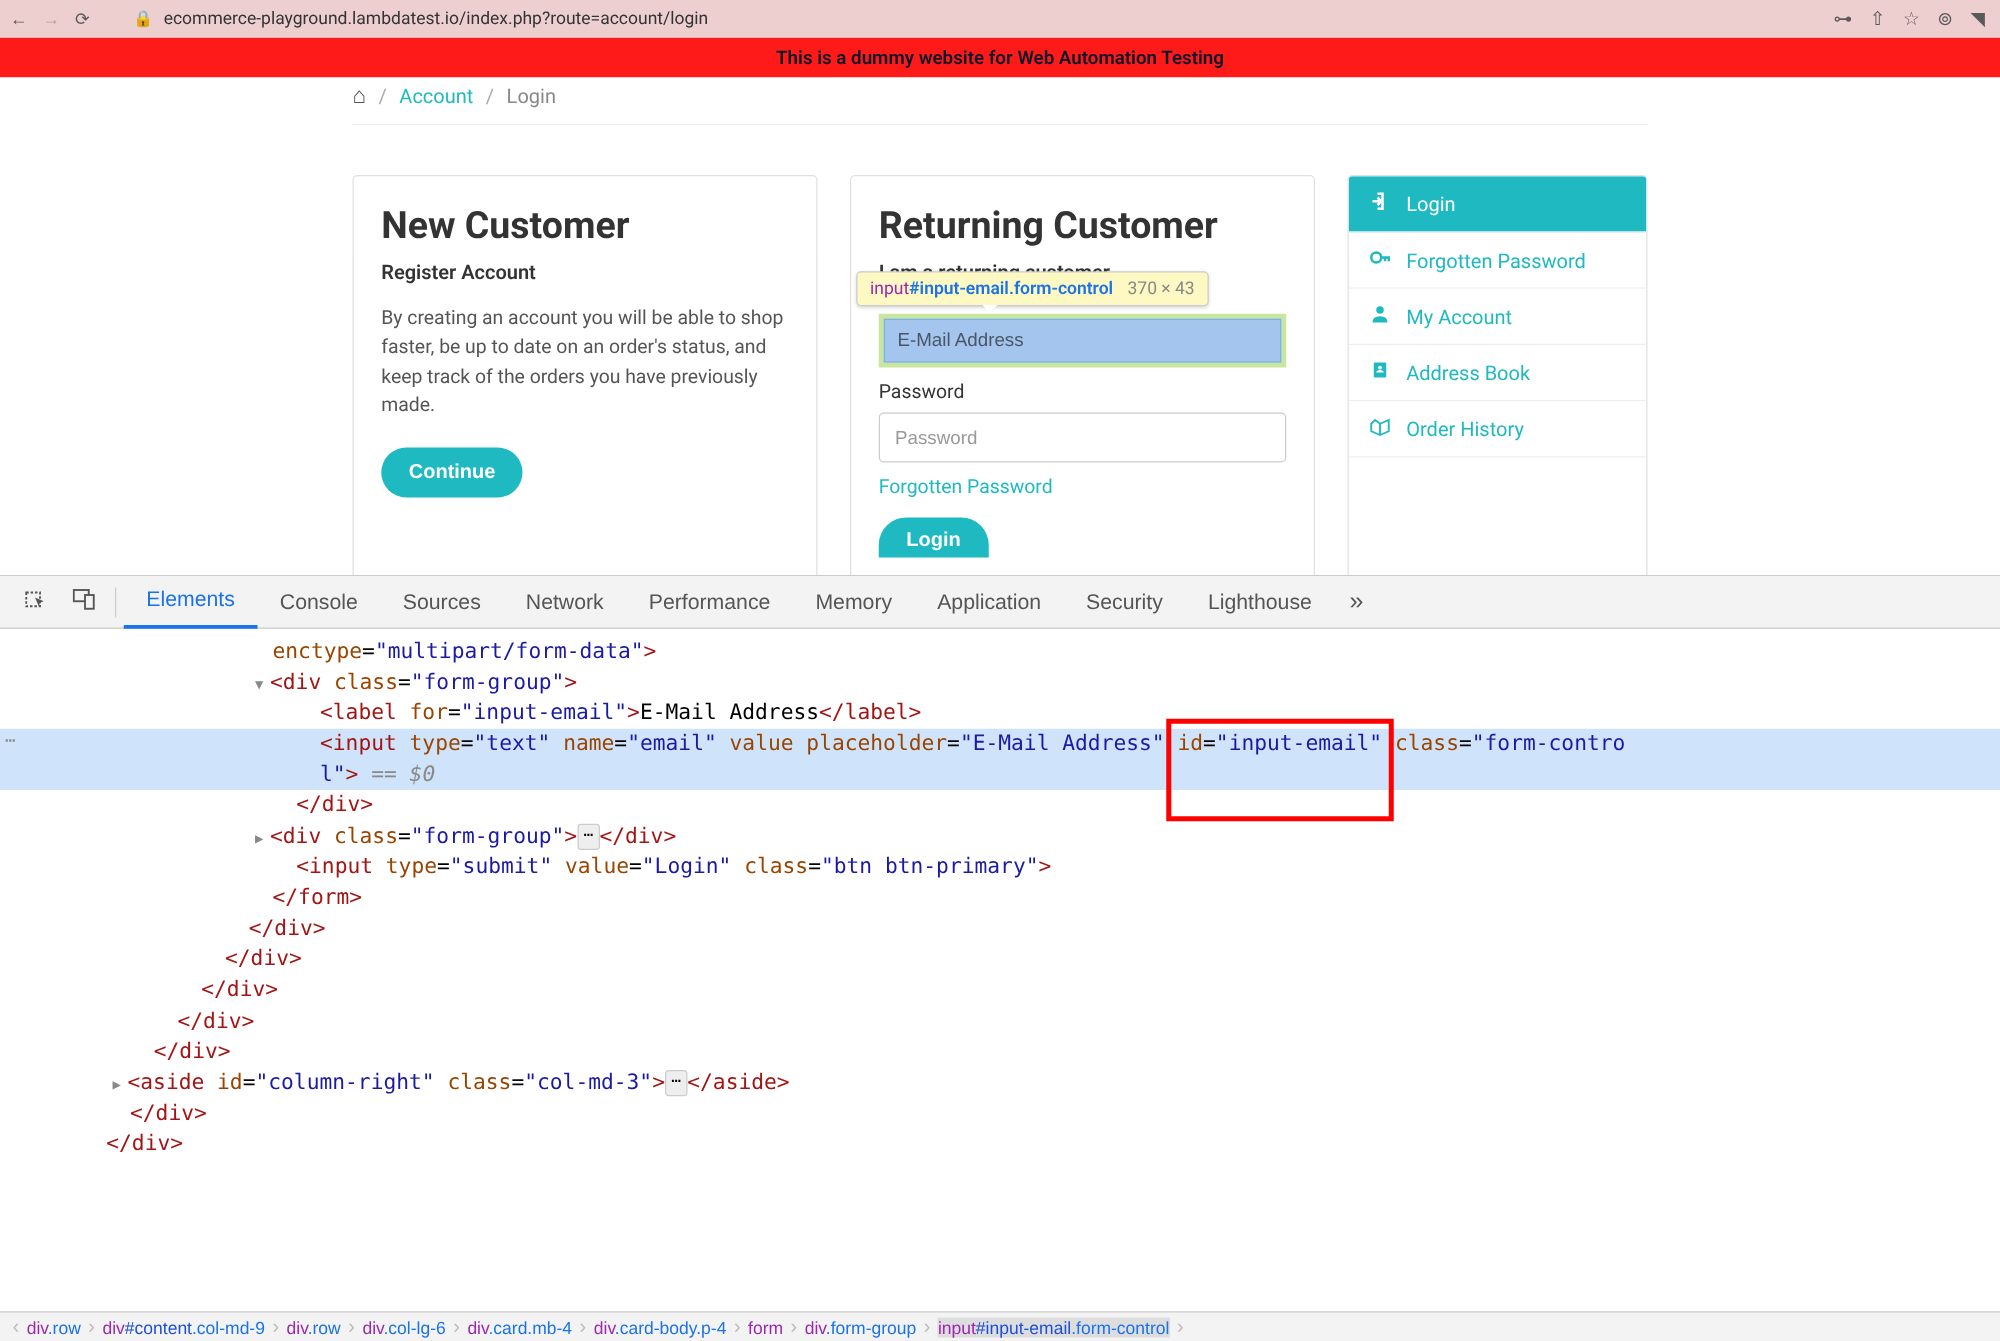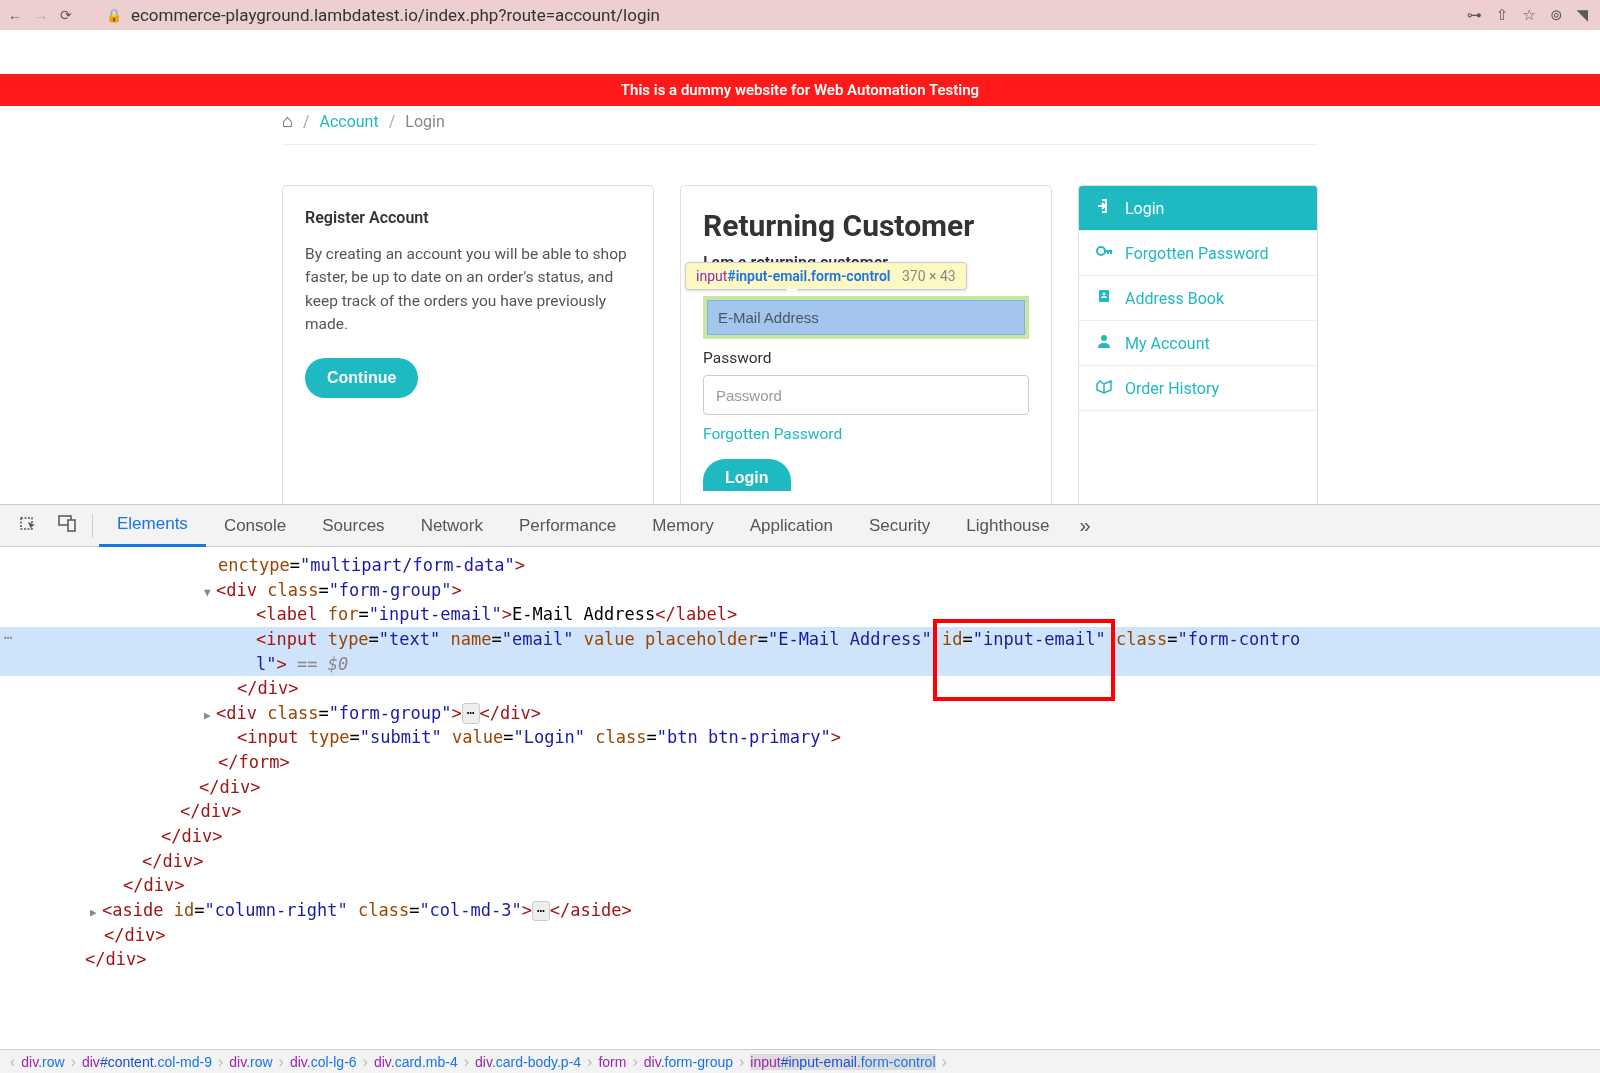--- a/index.html
+++ b/index.html
@@ -5,27 +5,27 @@
 * { margin: 0; padding: 0; box-sizing: border-box; }
 body { font-family: -apple-system, BlinkMacSystemFont, "Segoe UI", Roboto, sans-serif; background: #fff; width: 1600px; height: 1073px; overflow: hidden; }
 
 
 .browser-bar { height: 30px; background: #eecfd0; display: flex; align-items: center; padding: 0 8px; gap: 10px; font-size: 14px; color: #4a4a4a; position: relative; }
 .nav-icons { display: flex; gap: 12px; align-items: center; }
 .nav-icons span { cursor: pointer; color: #5a5a5a; }
 .nav-icons .disabled { color: #b5a0a0; }
 .url-area { flex: 1; display: flex; align-items: center; gap: 8px; padding-left: 25px; }
 .lock-icon { color: #555; font-size: 13px; }
-.url-text { color: #333; font-size: 17px; }
+.url-text { color: #333; font-size: 14px; }
 .right-icons { display: flex; gap: 14px; align-items: center; padding-right: 4px; }
 .right-icons span { color: #5a5a5a; font-size: 15px; cursor: pointer; }
 .rss { color: #f28c28; }
 
 
-.banner { background: #ff1a1a; color: #ffffff; text-align: center; padding: 7px 0; font-size: 15px; font-weight: 600; margin-top: 44px; }
+.banner { background: #ff1a1a; color: #0f172a; text-align: center; padding: 7px 0; font-size: 15px; font-weight: 600; }
 
 
 .page-top { background: #fff; height: 398px; overflow: hidden; }
 .container { width: 1036px; margin: 0 auto; padding-top: 12px; position: relative; left: 0; }
 .container-wrap { display: flex; justify-content: center; }
 .breadcrumb { display: flex; align-items: center; gap: 10px; font-size: 16px; color: #888; padding: 4px 0 12px 0; border-bottom: 1px solid #eee; width: 1036px; margin: 0 auto; }
 .breadcrumb a { color: #1fbac1; text-decoration: none; }
 .breadcrumb .home { color: #555; font-size: 18px; }
 .breadcrumb .sep { color: #aaa; }
 
@@ -124,20 +124,21 @@
     <a href="#">Account</a>
     <span class="sep">/</span>
     <span>Login</span>
   </div>
 
   <div class="container-wrap">
     <div class="container">
       <div class="row">
 
         <div class="card new">
+          <h2>New Customer</h2>
           <div class="sub">Register Account</div>
           <p>By creating an account you will be able to shop faster, be up to date on an order's status, and keep track of the orders you have previously made.</p>
           <button class="btn">Continue</button>
         </div>
 
         <div class="card ret">
           <h2>Returning Customer</h2>
           <div class="sub">I am a returning customer</div>
 
           <div class="insp-tip">
@@ -167,32 +168,32 @@
             </div>
             <div class="sidebar-item">
               <span class="icon"><svg width="16" height="16" viewBox="0 0 16 16">
                   <circle cx="5" cy="8" r="4" fill="none" stroke="currentColor" stroke-width="2"></circle>
                   <path d="M9 8 L15 8 L15 11 M12 8 L12 11" stroke="currentColor" stroke-width="2" fill="none"></path>
                 </svg></span>
               <span>Forgotten Password</span>
             </div>
             <div class="sidebar-item">
               <span class="icon"><svg width="16" height="16" viewBox="0 0 16 16">
+                  <circle cx="8" cy="5" r="3" fill="currentColor"></circle>
+                  <path d="M2 15 Q2 10 8 10 Q14 10 14 15 Z" fill="currentColor"></path>
+                </svg></span>
+              <span>My Account</span>
+            </div>
+            <div class="sidebar-item">
+              <span class="icon"><svg width="16" height="16" viewBox="0 0 16 16">
                   <rect x="3" y="2" width="10" height="12" rx="1" fill="currentColor"></rect>
                   <circle cx="8" cy="6" r="1.5" fill="#fff"></circle>
                   <path d="M5 10 Q5 8 8 8 Q11 8 11 10" fill="#fff"></path>
                 </svg></span>
               <span>Address Book</span>
-            </div>
-            <div class="sidebar-item">
-              <span class="icon"><svg width="16" height="16" viewBox="0 0 16 16">
-                  <circle cx="8" cy="5" r="3" fill="currentColor"></circle>
-                  <path d="M2 15 Q2 10 8 10 Q14 10 14 15 Z" fill="currentColor"></path>
-                </svg></span>
-              <span>My Account</span>
             </div>
             <div class="sidebar-item">
               <span class="icon"><svg width="16" height="16" viewBox="0 0 16 16">
                   <path d="M1 6 L4 3 L8 6 L15 3 L15 12 L8 15 L1 12 Z M8 6 L8 15" fill="none" stroke="currentColor" stroke-width="1.5"></path>
                 </svg></span>
               <span>Order History</span>
             </div>
           </div>
       </div>
     </div>

